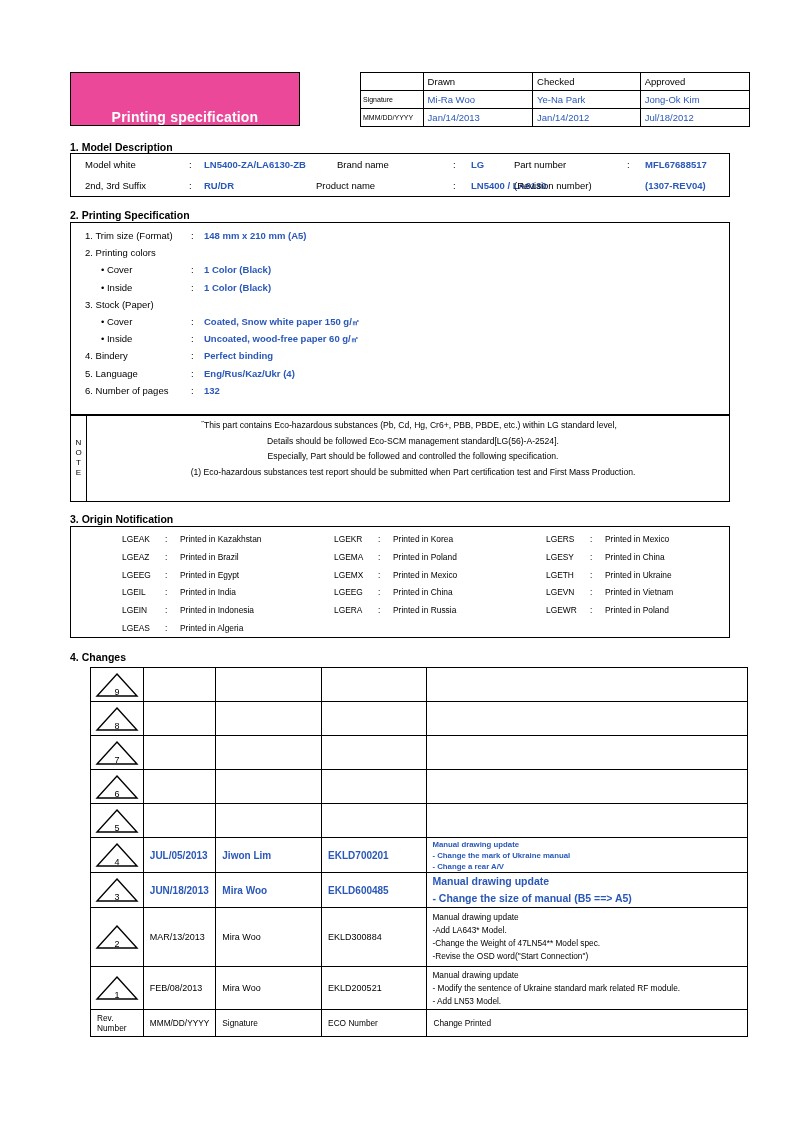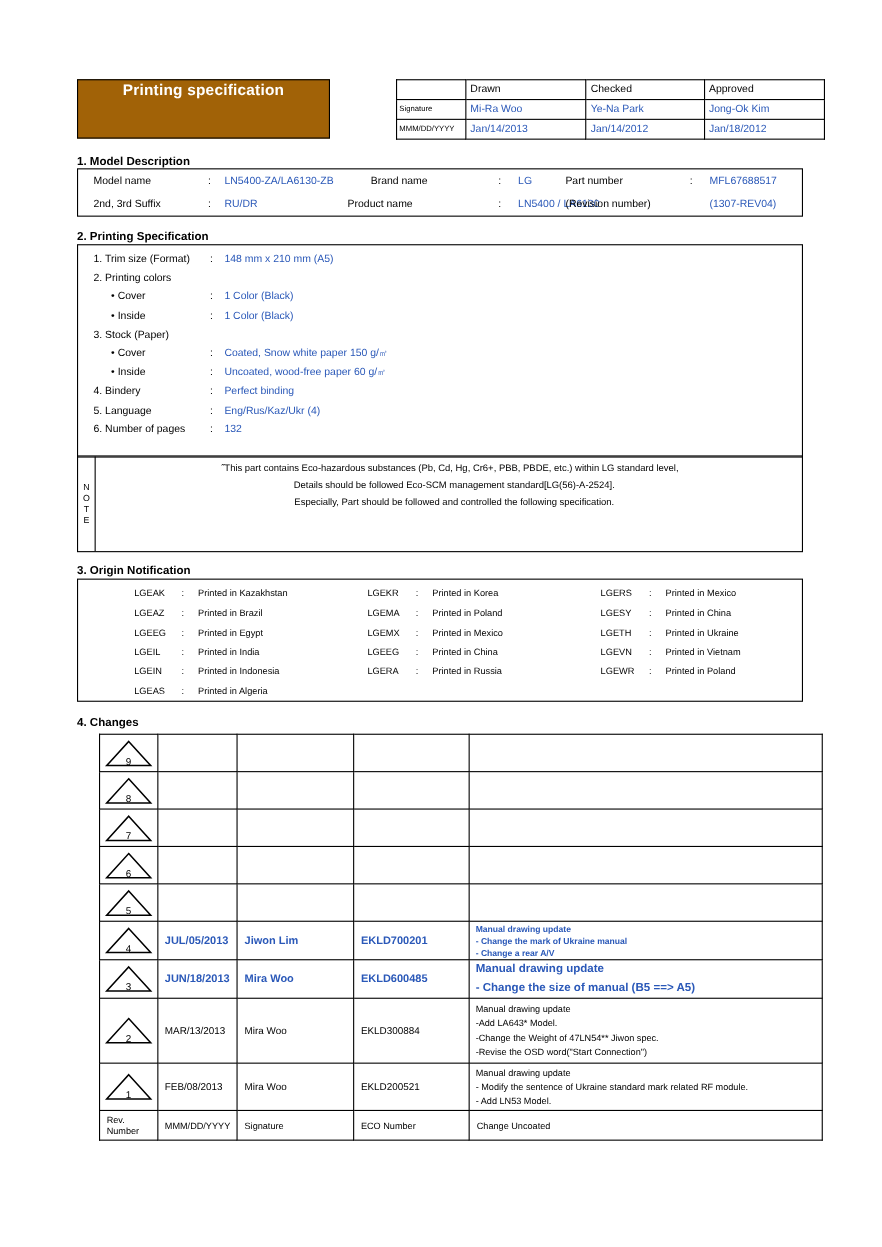--- a/index.html
+++ b/index.html
@@ -6,34 +6,34 @@
   body{
     width:802px; height:1134px;
     background:#ffffff;
     font-family:"Liberation Sans", sans-serif;
     color:#000;
     -webkit-font-smoothing:antialiased;
   }
   .page{position:relative;width:802px;height:1134px;overflow:hidden;}
 
   
-  .blue{color:#2a58b8;font-weight:normal;}
+  .blue{color:#2a58b8;font-weight:bold;}
   .sec-title{
     font-size:10.5px;font-weight:bold;color:#000;letter-spacing:0;
   }
   table{border-collapse:collapse;margin-left:20px;}
 
   
   .header{
     position:absolute;left:70px;top:72px;width:660px;height:55px;
   }
   .title-box{
     position:absolute;left:0;top:0;width:228px;height:52px;
-    background:#a16207;border:1px solid #000;
-    display:flex;align-items:flex-start;justify-content:center;
+    background:#ec4899;border:1px solid #000;
+    display:flex;align-items:flex-end;justify-content:center;
   }
   .title-box span{
     color:#ffffff;font-size:14px;font-weight:bold;letter-spacing:.2px;
   }
   .appr-table{
     position:absolute;left:270px;top:0;width:390px;
     border:1px solid #000;
   }
   .appr-table td{
     border:1px solid #000;height:17px;padding:0 4px;font-size:9.5px;
@@ -156,31 +156,31 @@
         <tr>
           <td class="lbl">Signature</td>
           <td class="val">Mi-Ra Woo</td>
           <td class="val">Ye-Na Park</td>
           <td class="val">Jong-Ok Kim</td>
         </tr>
         <tr>
           <td class="lbl">MMM/DD/YYYY</td>
           <td class="val">Jan/14/2013</td>
           <td class="val">Jan/14/2012</td>
-          <td class="val">Jan/18/2012</td>
+          <td class="val">Jul/18/2012</td>
         </tr>
       </tbody>
     </table>
   </div>
 
   <div class="sec-title s1-title">1. Model Description</div>
   <div class="s1-box">
 
     <div class="s1-row">
-      <div class="s1-cell" style="left:14px;">Model name</div>
+      <div class="s1-cell" style="left:14px;">Model white</div>
       <div class="s1-cell" style="left:118px;">:</div>
       <div class="s1-cell blue" style="left:133px;">LN5400-ZA/LA6130-ZB</div>
       <div class="s1-cell" style="left:266px;">Brand name</div>
       <div class="s1-cell" style="left:382px;">:</div>
       <div class="s1-cell blue" style="left:400px;">LG</div>
       <div class="s1-cell" style="left:443px;">Part number</div>
       <div class="s1-cell" style="left:556px;">:</div>
       <div class="s1-cell blue" style="left:574px;">MFL67688517</div>
     </div>
 
@@ -253,20 +253,21 @@
     <div class="note-label">
       <span>N</span>
       <span>O</span>
       <span>T</span>
       <span>E</span>
     </div>
     <div class="note-body" id="note-body">
         <div class="i0">˝This part contains Eco-hazardous substances (Pb, Cd, Hg, Cr6+, PBB, PBDE, etc.) within LG standard level,</div>
         <div class="i1">Details should be followed Eco-SCM management standard[LG(56)-A-2524].</div>
         <div class="i1">Especially, Part should be followed and controlled the following specification.</div>
+        <div class="i1">(1) Eco-hazardous substances test report should be submitted when Part certification test and First Mass Production.</div>
       </div>
   </div>
 
   <div class="sec-title s3-title">3. Origin Notification</div>
   <div class="s3-box">
     <div class="s3-grid" id="s3-grid">
         <div class="s3-row">
           <div class="s3-item s3-code s3-c1">LGEAK</div>
           <div class="s3-item s3-c1c">:</div>
           <div class="s3-item s3-c1v">Printed in Kazakhstan</div>
@@ -515,21 +516,21 @@
           <td>
             <div class="cell-val">Mira Woo</div>
           </td>
           <td>
             <div class="cell-val">EKLD300884</div>
           </td>
           <td>
             <div class="cell-txt">
               <div>Manual drawing update</div>
               <div>-Add LA643* Model.</div>
-              <div>-Change the Weight of 47LN54** Jiwon spec.</div>
+              <div>-Change the Weight of 47LN54** Model spec.</div>
               <div>-Revise the OSD word("Start Connection")</div>
             </div>
           </td>
         </tr>
         <tr style="height: 43px;">
           <td>
             <div class="tri">
               <svg width="44" height="26" viewBox="0 0 44 26">
                 <polygon points="22,2 42,24 2,24" fill="none" stroke="#000" stroke-width="1.4"></polygon>
               </svg>
@@ -560,19 +561,19 @@
           <td>
             <div class="cell-val" style="font-size: 8.3px;">MMM/DD/YYYY</div>
           </td>
           <td>
             <div class="cell-val" style="font-size: 8.3px;">Signature</div>
           </td>
           <td>
             <div class="cell-val" style="font-size: 8.3px;">ECO Number</div>
           </td>
           <td>
-            <div class="cell-val" style="font-size: 8.3px;">Change Uncoated</div>
+            <div class="cell-val" style="font-size: 8.3px;">Change Printed</div>
           </td>
         </tr>
       </tbody>
   </table>
 
 </div>
 
 </body></html>

